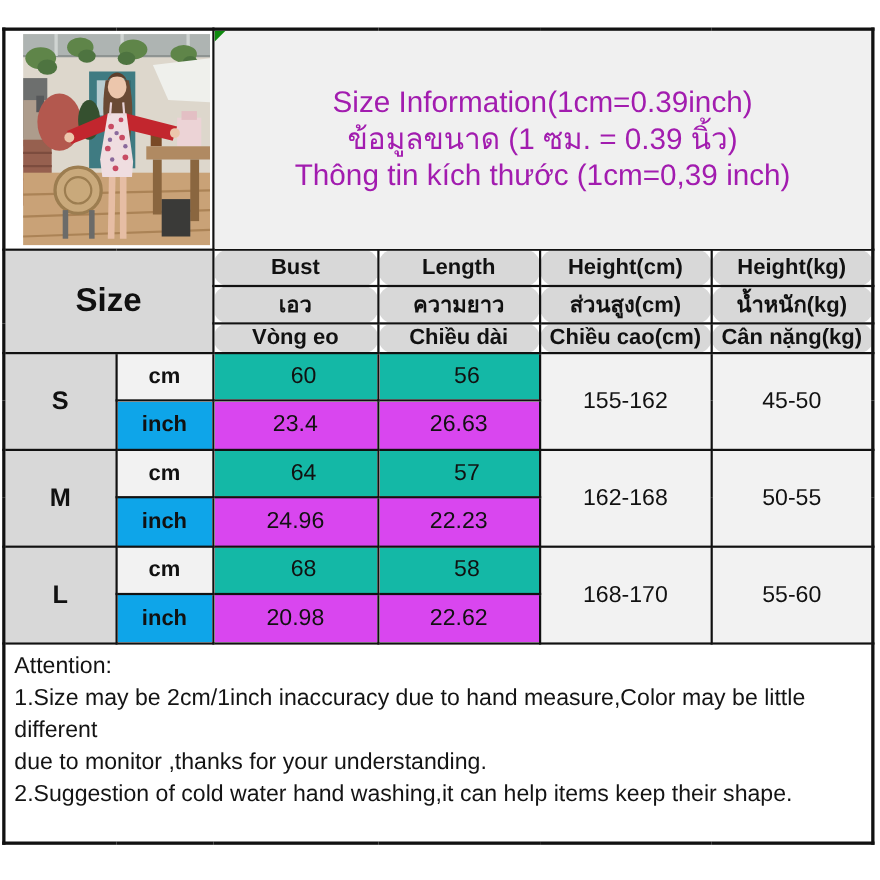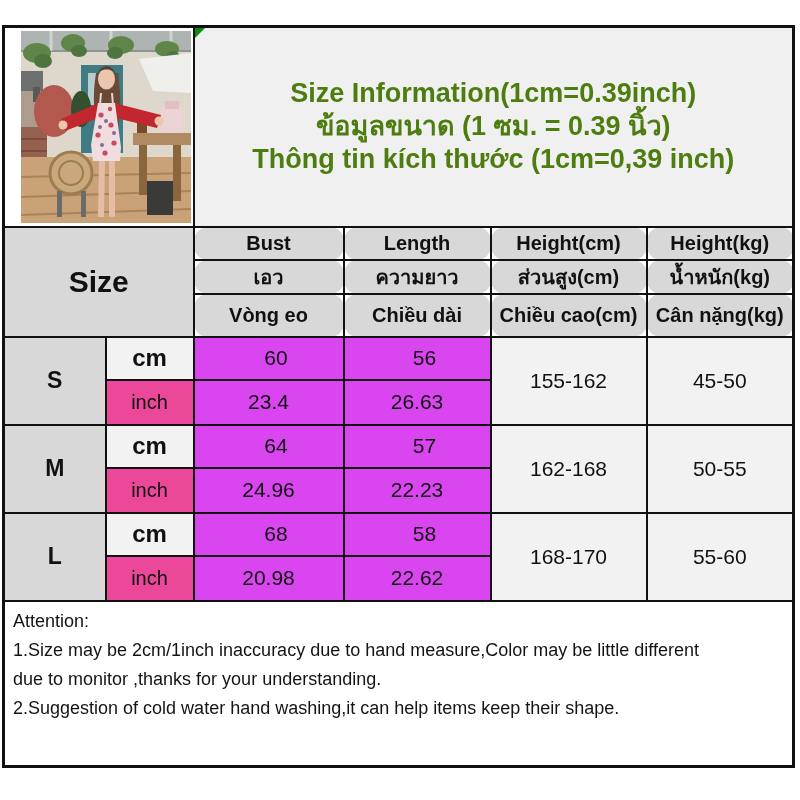--- a/index.html
+++ b/index.html
@@ -10,38 +10,38 @@
     position:absolute; left:2px; top:25px;
     width:793px; height:743px;
     border-collapse:collapse; table-layout:fixed;
     border:3px solid #111111;
     color:#111111;
   }
   td { border:2px solid #111111; text-align:center; vertical-align:middle; overflow:hidden; }
 
   td.photo-cell { background:#ffffff; border-right:2px solid #111111; padding:0; vertical-align:top; }
   td.title-cell { background:#f0f0f0; position:relative; }
-  .title-line { font-weight:bold; font-size:27px; line-height:33px; color:#4d7c0f; }
+  .title-line { font-weight:normal; font-size:27px; line-height:33px; color:#a21caf; }
   .corner-flag {
     position:absolute; top:0; left:0; width:0; height:0;
     border-top:10px solid #0e8a0e; border-right:10px solid transparent;
   }
 
   td.hdr { background:#d8d8d8; font-weight:bold; font-size:20px;border-radius:14px; }
   td.size-corner { background:#d8d8d8; font-weight:bold; font-size:30px; }
   td.size-letter { background:#d8d8d8; font-weight:bold; font-size:23px; }
-  td.unit-cm   { background:#f2f2f2; font-weight:bold; font-size:24px; }
-  td.unit-inch { background:#ec4899; font-weight:normal; font-size:20px; }
-  td.val-cm   { background:#d946ef; font-size:21px;padding-left:15px; }
+  td.unit-cm   { background:#f2f2f2; font-weight:bold; font-size:20px; }
+  td.unit-inch { background:#0ea5e9; font-weight:bold; font-size:20px; }
+  td.val-cm   { background:#14b8a6; font-size:21px;padding-left:15px; }
   td.val-inch { background:#d946ef; font-size:21px; }
   td.val-span { background:#f2f2f2; font-size:21px; }
 
   td.attention-cell {
     background:#ffffff; text-align:left; vertical-align:top;
-    padding:5px 8px; font-size:18px; line-height:29px; color:#141414;
+    padding:5px 8px; font-size:21px; line-height:29px; color:#141414;
   }
 
   svg.photo { display:block; margin:3px 0 0 16px; }
 </style>
 </head>
 <body>
 
 <div class="canvas">
   <table class="size-sheet">
     <colgroup>
@@ -154,21 +154,21 @@
       <td class="hdr">Length</td>
       <td class="hdr">Height(cm)</td>
       <td class="hdr">Height(kg)</td>
     </tr>
     <tr style="height:33px">
       <td class="hdr">เอว</td>
       <td class="hdr">ความยาว</td>
       <td class="hdr">ส่วนสูง(cm)</td>
       <td class="hdr">น้ำหนัก(kg)</td>
     </tr>
-    <tr style="height:43px">
+    <tr style="height:27px">
       <td class="hdr">Vòng eo</td>
       <td class="hdr">Chiều dài</td>
       <td class="hdr">Chiều cao(cm)</td>
       <td class="hdr">Cân nặng(kg)</td>
     </tr>
 
     <tr style="height:43px">
       <td class="size-letter" rowspan="2">S</td>
       <td class="unit-cm">cm</td>
       <td class="val-cm">60</td>

